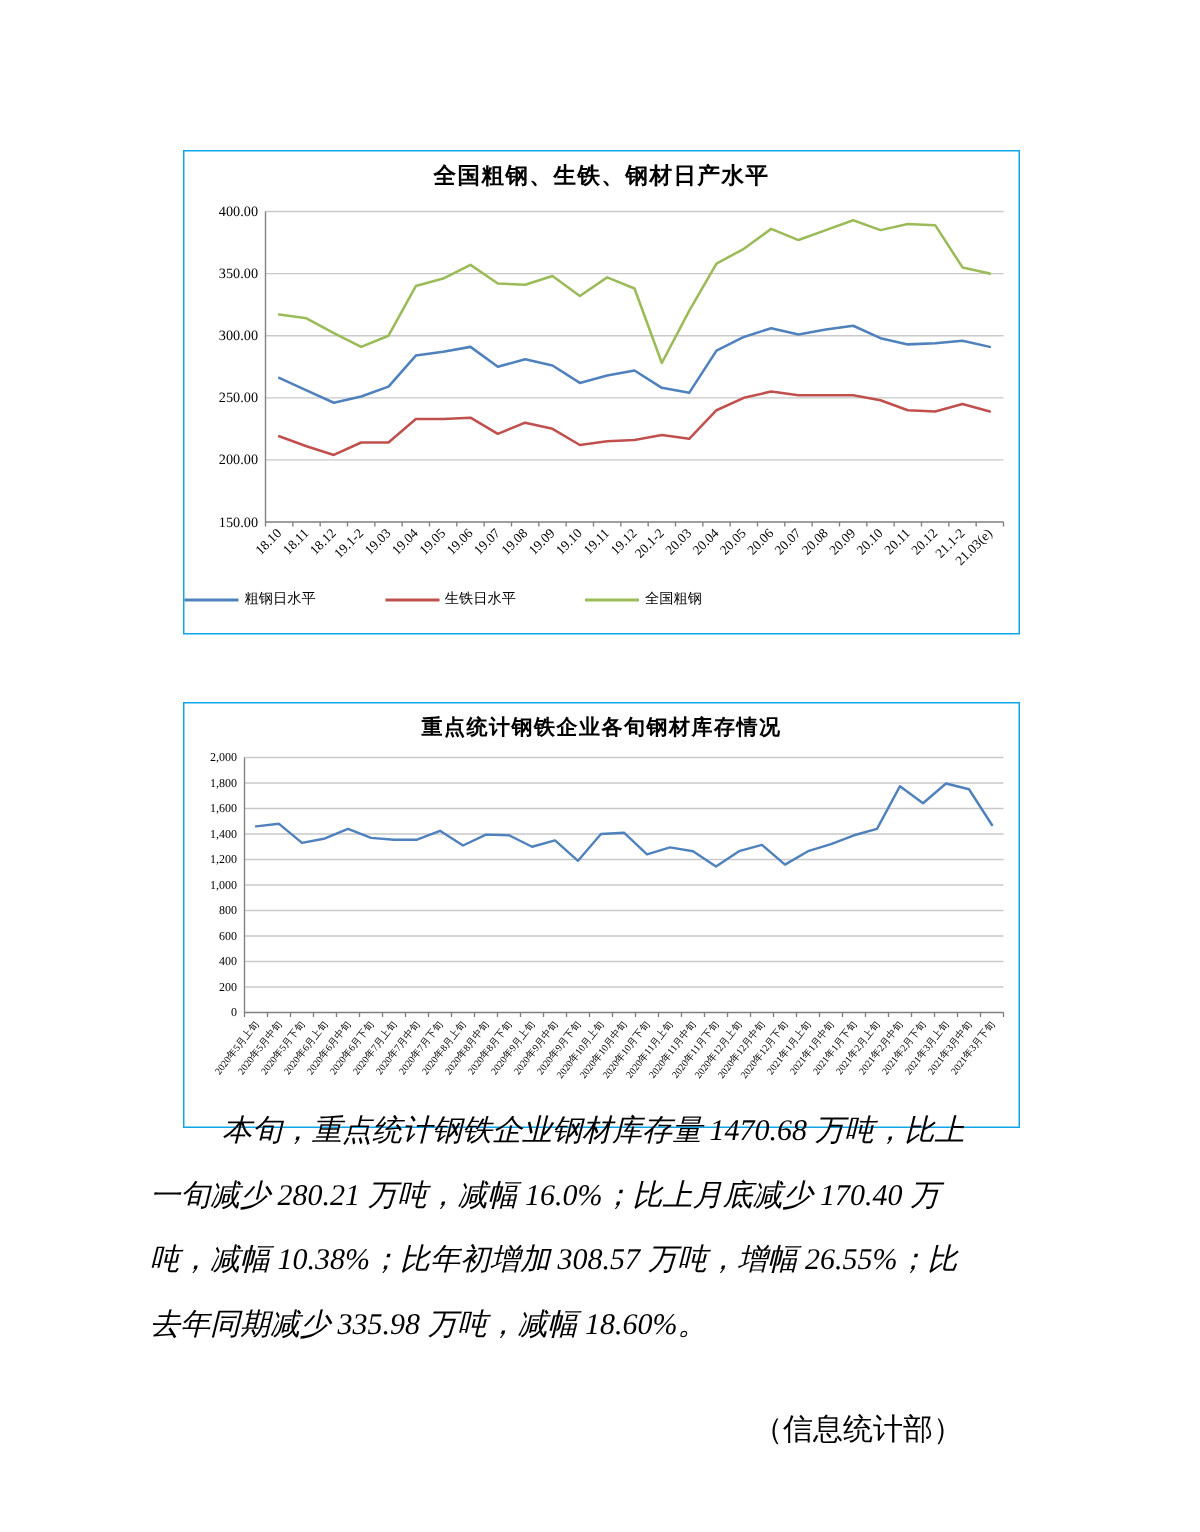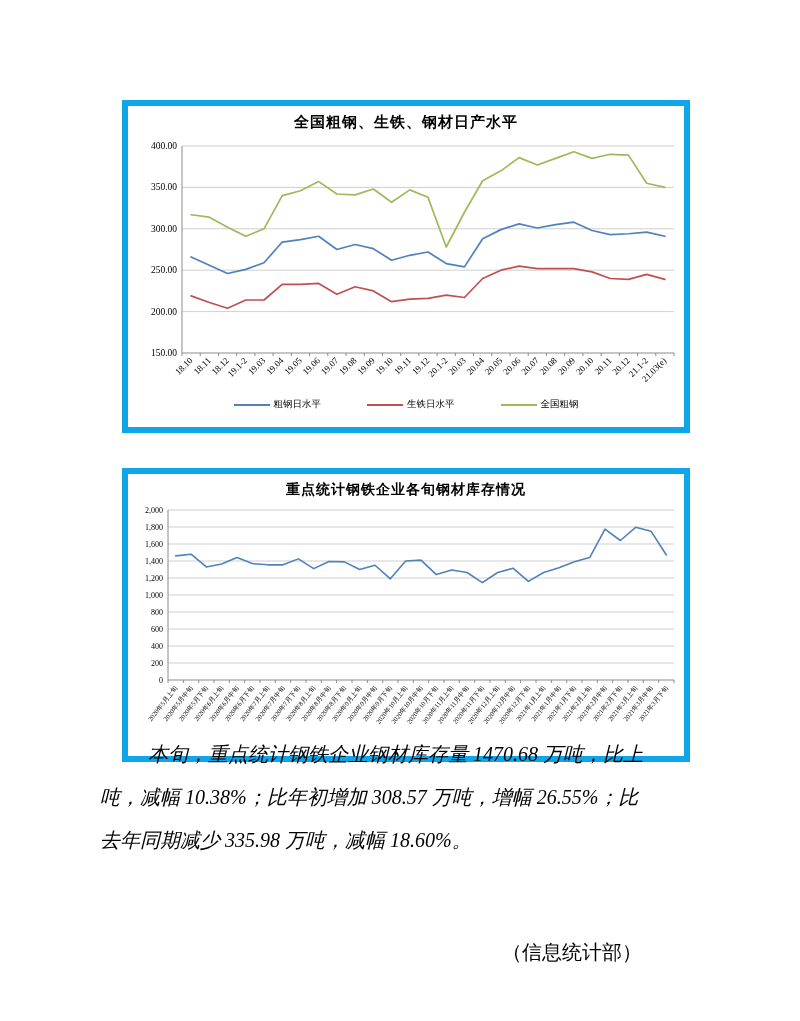--- a/index.html
+++ b/index.html
@@ -1,26 +1,26 @@
 <!DOCTYPE html>
 <html><head>
 <meta charset="utf-8">
 <style>
   html,body{margin:0;padding:0;background:#ffffff;}
   .page{position:relative;width:800px;height:1021px;background:#fff;
         font-family:"Liberation Serif","DejaVu Serif",serif;color:#000;overflow:hidden;}
-  .chart-box{position:absolute;left:122px;width:556px;border:6px solid #0ea5e9;background:#fff;}
+  .chart-box{position:absolute;left:122px;width:556px;border:1px solid #0ea5e9;background:#fff;}
   #chart1{top:100px;height:321px;}
   #chart2{top:442px;height:282px;margin-top:26px;}
   .chart-title{position:absolute;top:7px;left:0;width:100%;text-align:center;
                font-weight:bold;font-size:15px;letter-spacing:1px;z-index:2;}
   #chart2 .chart-title{font-size:14px;}
   .chart-box svg{position:absolute;top:0;left:0;z-index:1;
                  font-family:"Liberation Serif","DejaVu Serif",serif;}
-  .legend{position:absolute;top:292px;left:0;width:100%;display:flex;justify-content:center;
+  .legend{position:absolute;top:292px;left:0;width:100%;display:flex;justify-content:flex-start;
           align-items:center;gap:46px;font-size:9.5px;z-index:2;}
   .legend-item{display:flex;align-items:center;gap:4px;}
   .legend-swatch{width:36px;height:0;border-top:2px solid #000;display:inline-block;}
   .paragraph{position:absolute;left:100px;top:733px;width:600px;font-size:20px;font-style:italic;}
   .paragraph .pline{height:43px;line-height:43px;white-space:nowrap;}
   .paragraph .pline:first-child{text-indent:2.4em;}
   .footer{position:absolute;top:939px;left:0;width:642px;text-align:right;font-size:20px;}
 </style>
 </head>
 <body>
@@ -230,19 +230,20 @@
           <text x="540.3333333333334" y="214" text-anchor="end" transform="rotate(-52 540.3333333333334 214)">2021年3月下旬</text>
         </g>
         <g>
           <polyline points="47.666666666666664,81.9 63,80.2 78.33333333333334,92.94999999999999 93.66666666666667,89.975 109,83.60000000000001 124.33333333333334,89.55 139.66666666666669,90.825 155,90.825 170.33333333333334,84.875 185.66666666666669,94.64999999999999 201,87.425 216.33333333333334,87.85000000000001 231.66666666666669,95.5 247,91.24999999999999 262.33333333333337,104.85000000000001 277.6666666666667,87.00000000000001 293,86.15 308.33333333333337,100.6 323.6666666666667,95.92500000000001 339,98.47500000000001 354.33333333333337,108.675 369.6666666666667,98.47500000000001 385,94.22500000000001 400.33333333333337,107.4 415.6666666666667,98.47500000000001 431,93.8 446.33333333333337,87.85000000000001 461.6666666666667,83.60000000000001 477,55.125 492.33333333333337,66.51499999999999 507.6666666666667,53.34 523,57.16500000000002 538.3333333333334,80.9922" fill="none" stroke="#4F81BD" stroke-width="1.6" stroke-linejoin="round" stroke-linecap="round"></polyline>
         </g>
       </svg>
   </div>
 
   <div class="paragraph" id="para">
       <div class="pline">本旬，重点统计钢铁企业钢材库存量 1470.68 万吨，比上</div>
+      <div class="pline">一旬减少 280.21 万吨，减幅 16.0%；比上月底减少 170.40 万</div>
       <div class="pline">吨，减幅 10.38%；比年初增加 308.57 万吨，增幅 26.55%；比</div>
       <div class="pline">去年同期减少 335.98 万吨，减幅 18.60%。</div>
     </div>
 
   <div class="footer">（信息统计部）</div>
 
 </div>
 
 </body></html>

